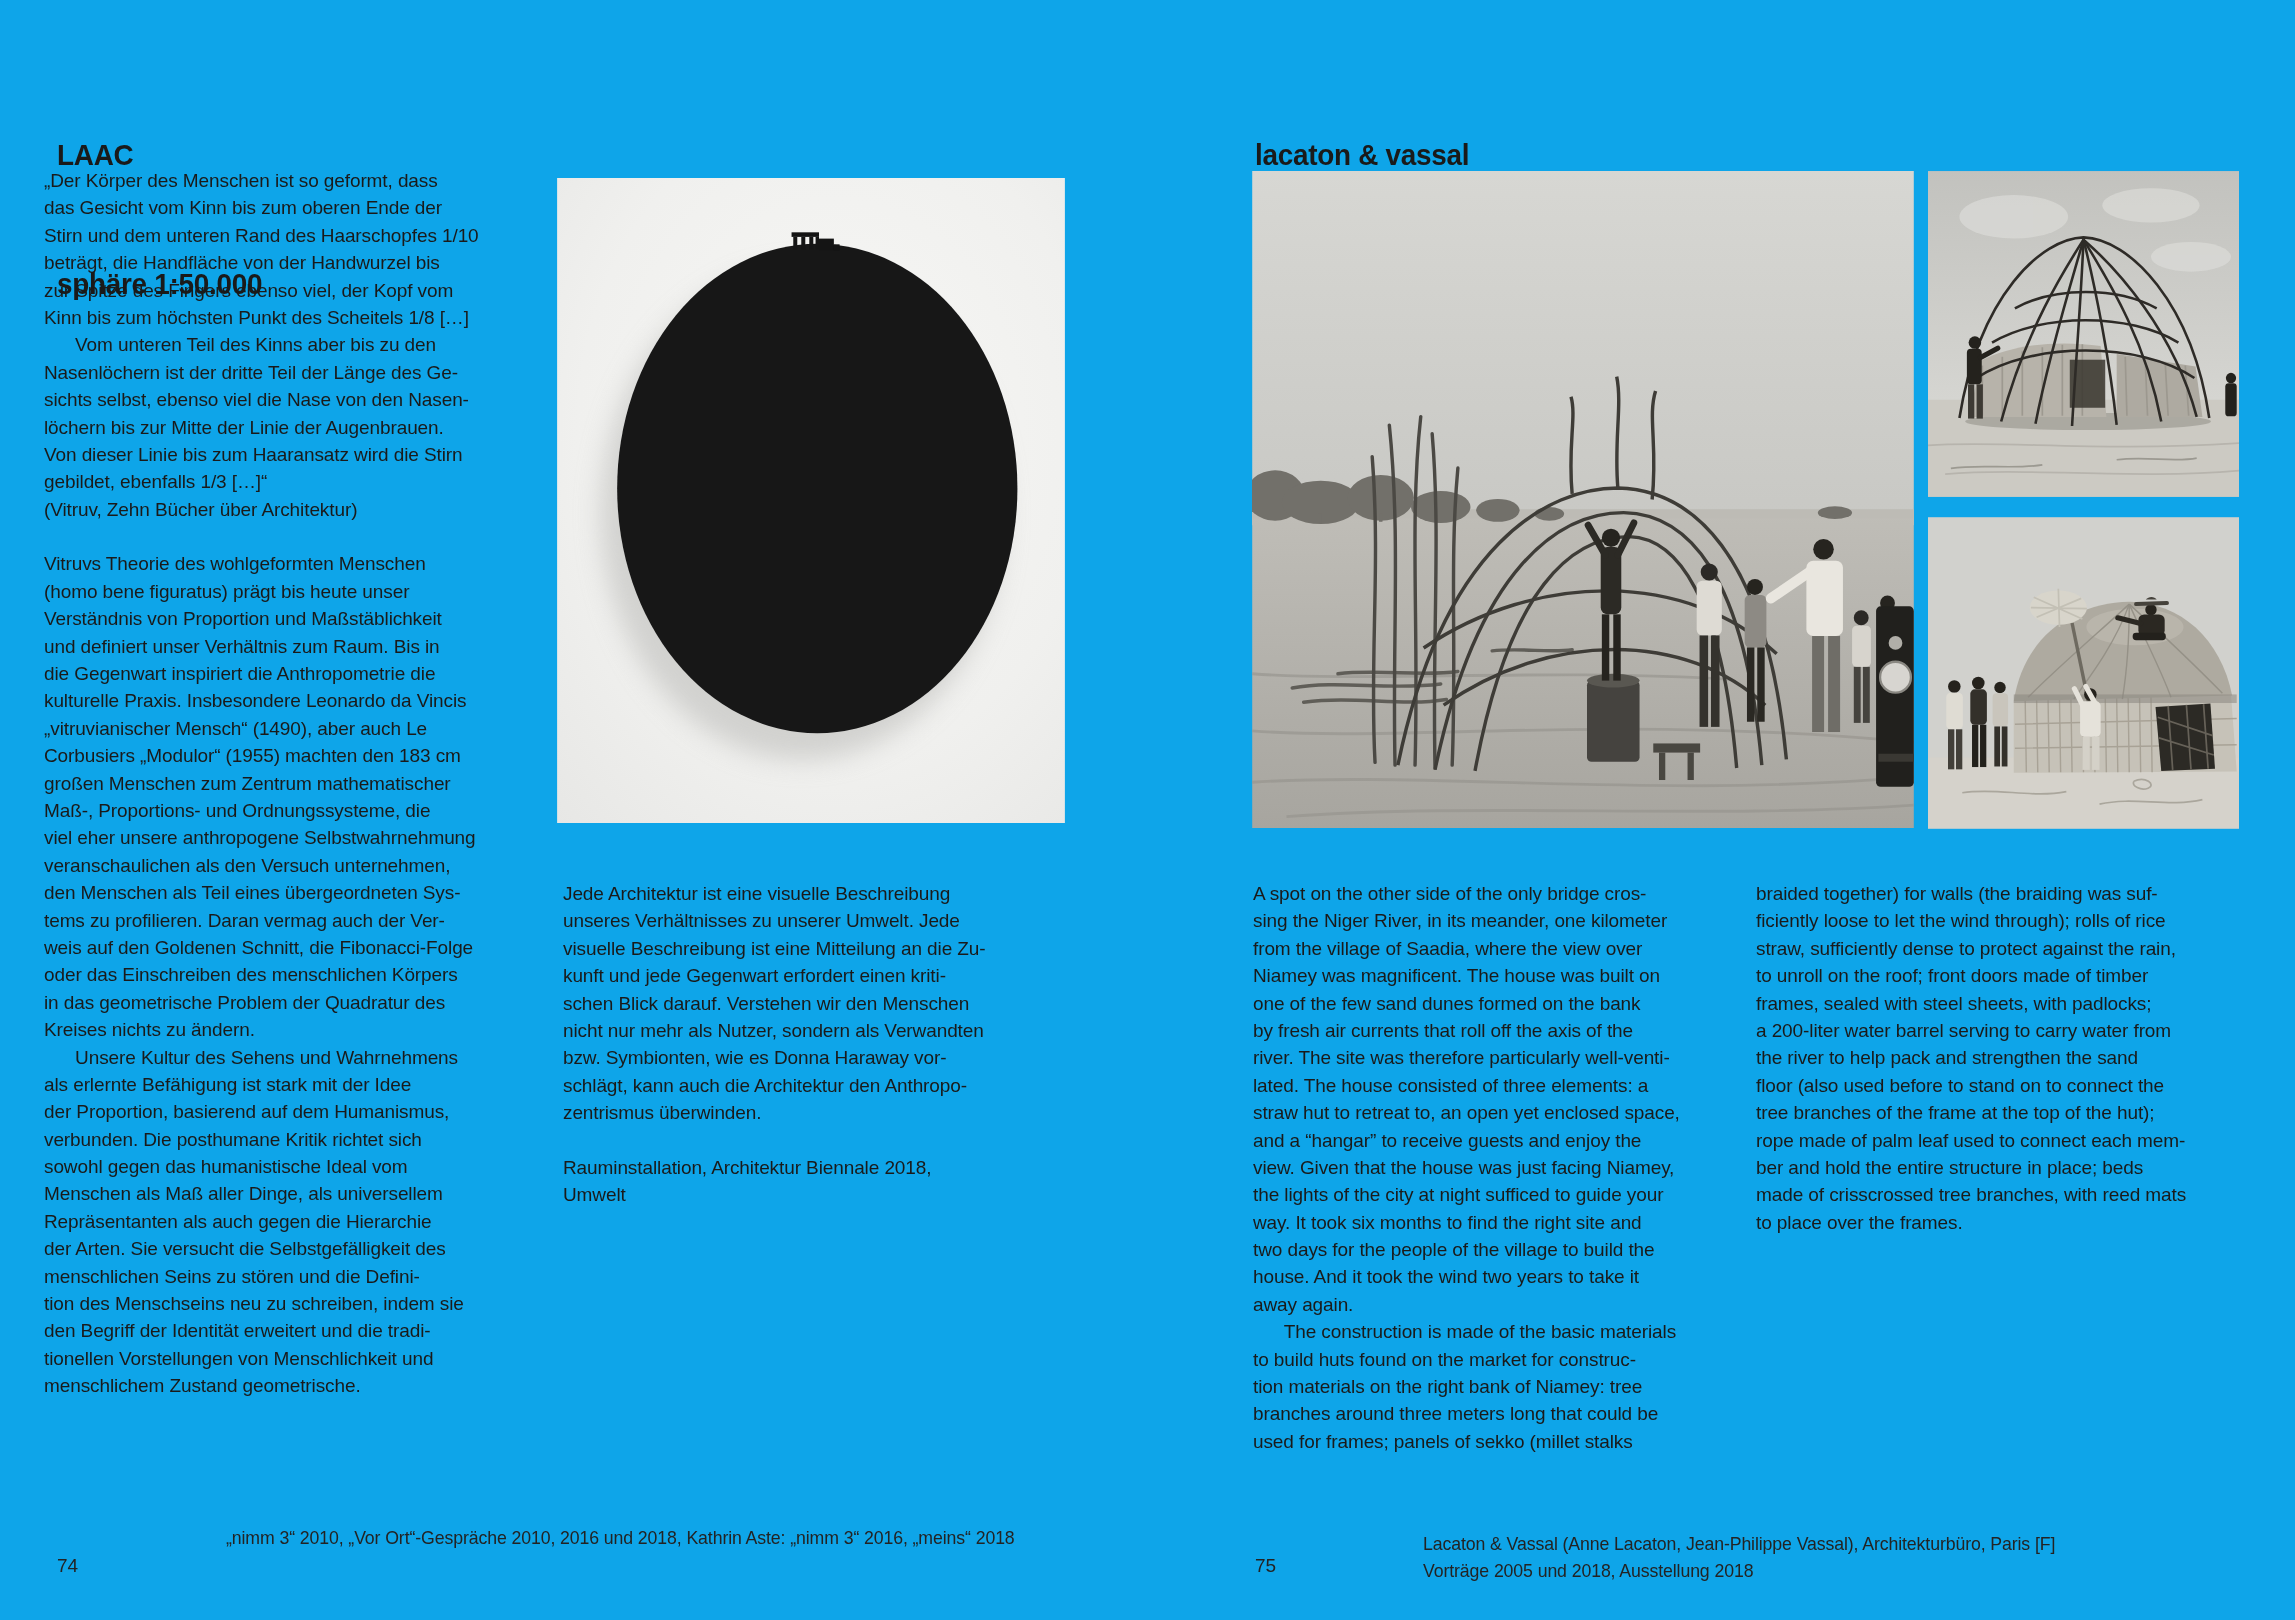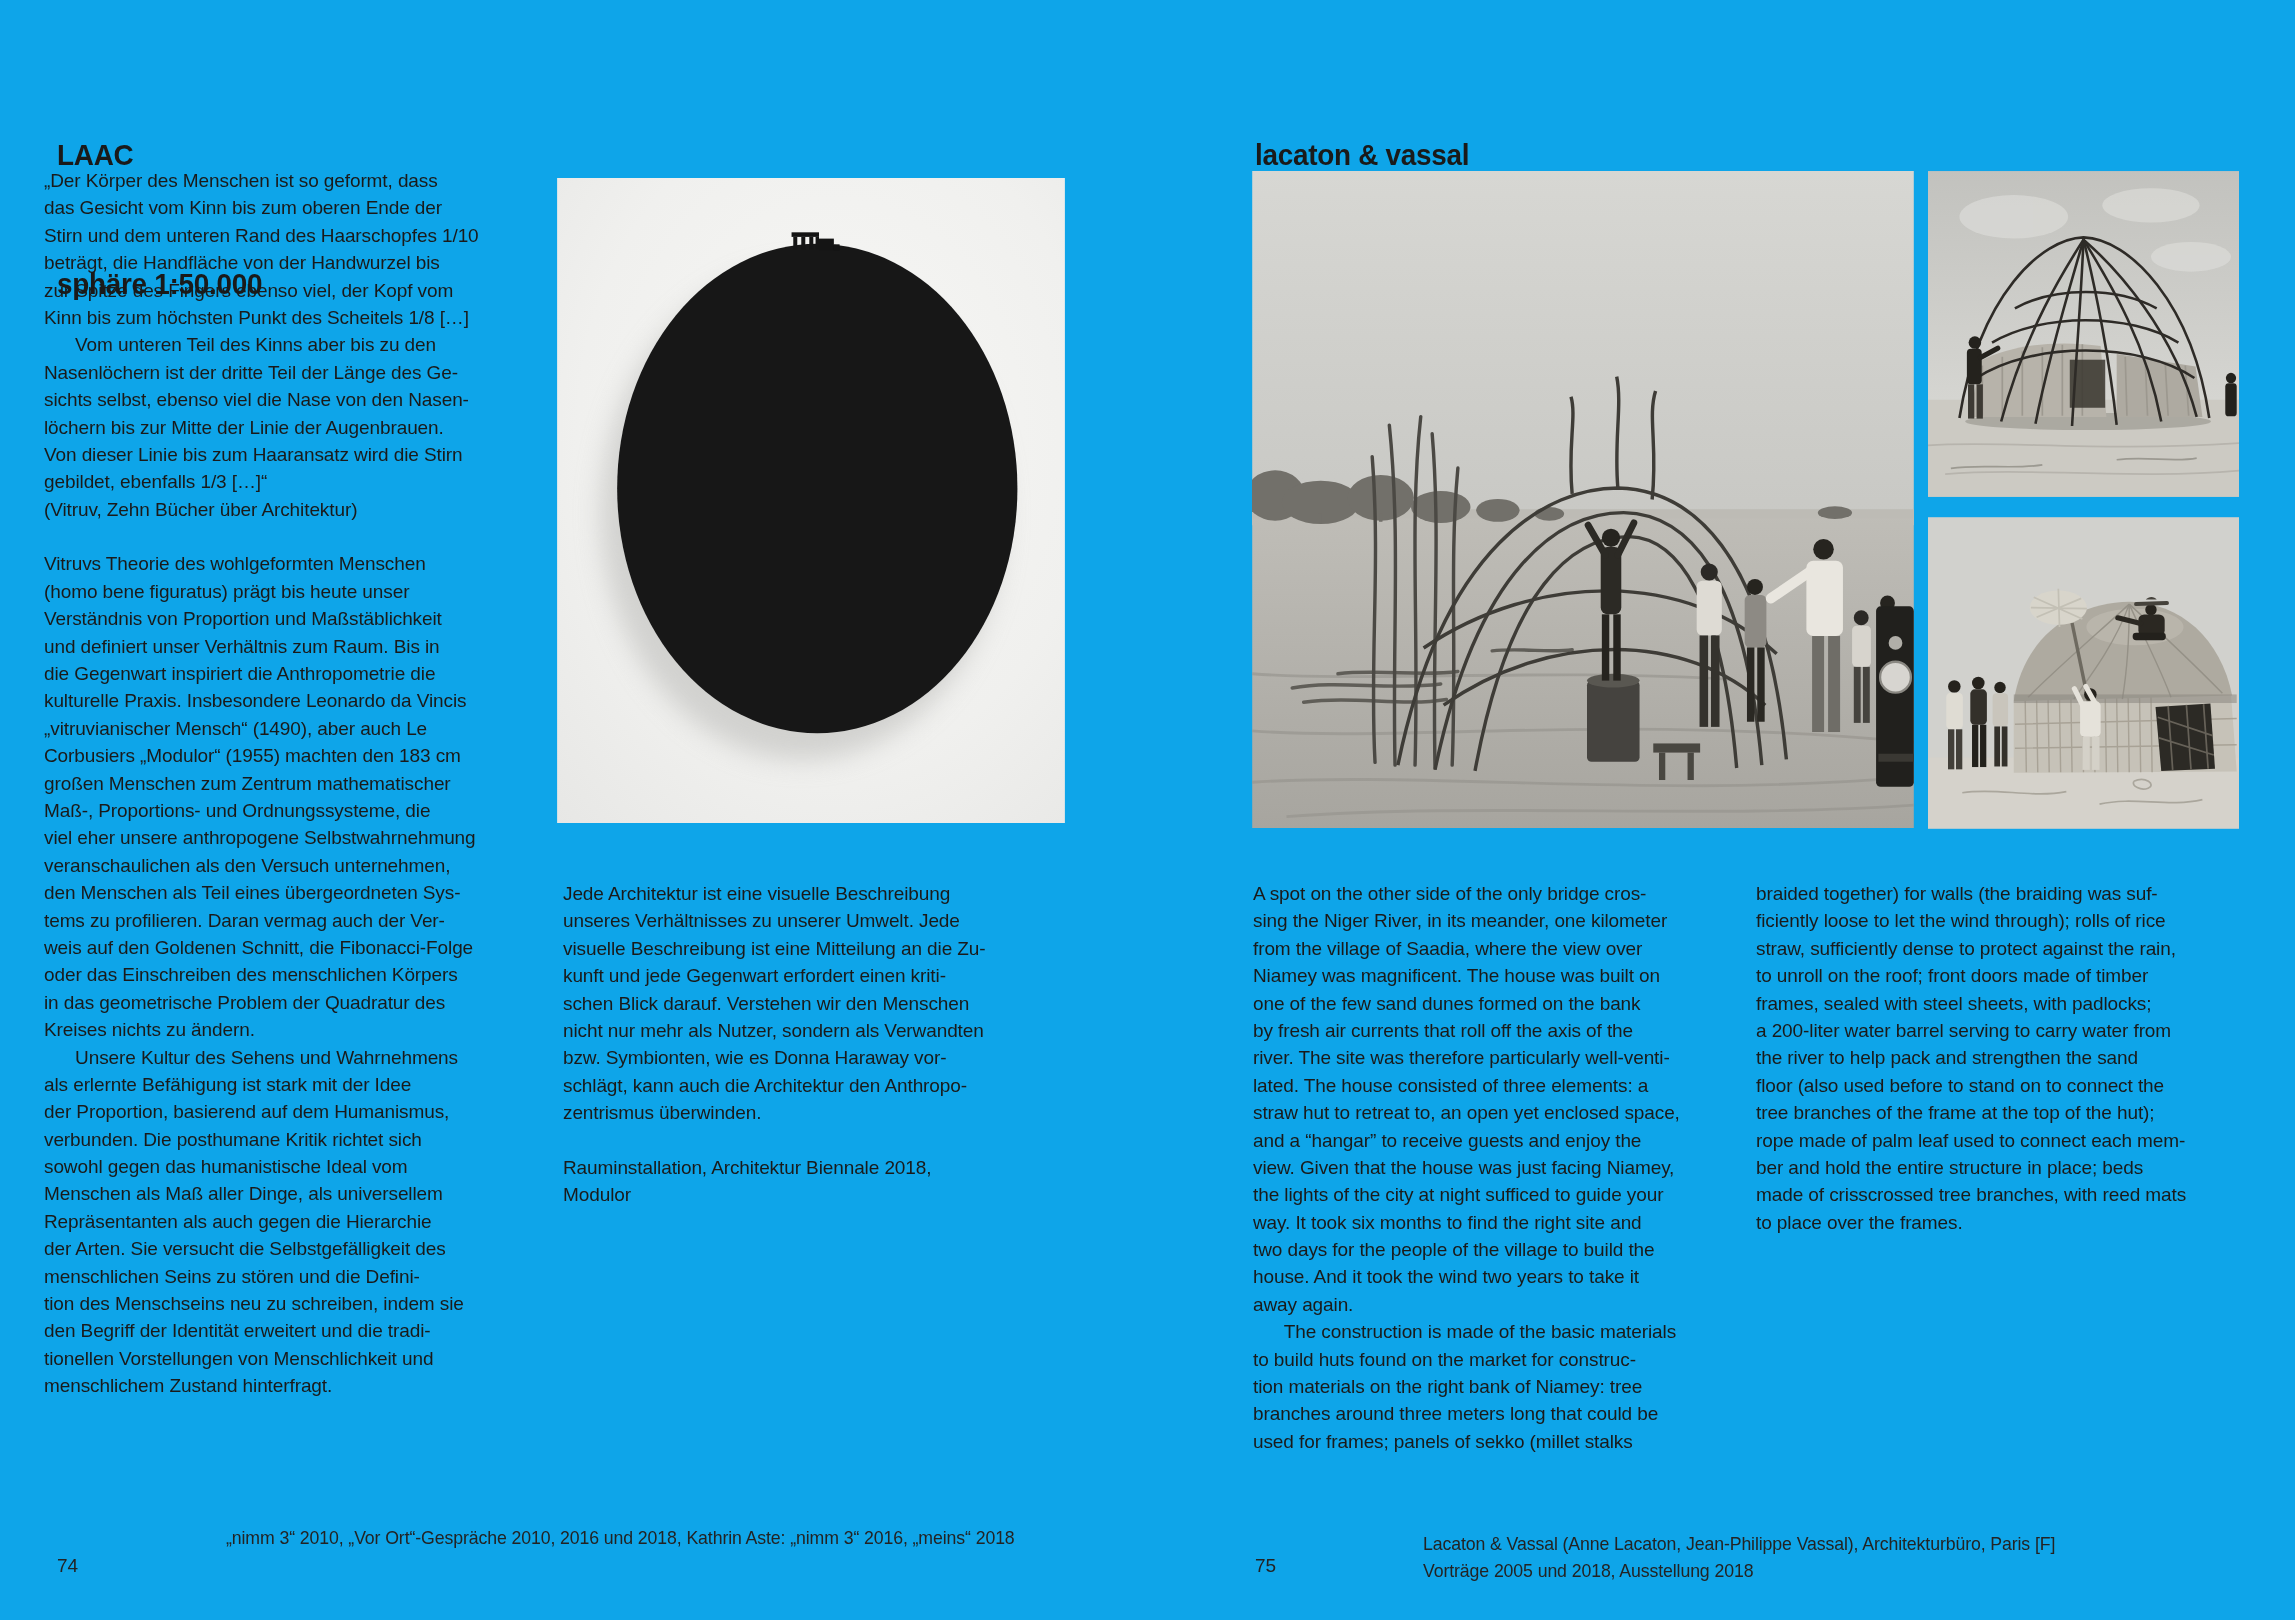--- a/index.html
+++ b/index.html
@@ -92,36 +92,36 @@
       <div class="tl">der Proportion, basierend auf dem Humanismus,</div>
       <div class="tl">verbunden. Die posthumane Kritik richtet sich</div>
       <div class="tl">sowohl gegen das humanistische Ideal vom</div>
       <div class="tl">Menschen als Maß aller Dinge, als universellem</div>
       <div class="tl">Repräsentanten als auch gegen die Hierarchie</div>
       <div class="tl">der Arten. Sie versucht die Selbstgefälligkeit des</div>
       <div class="tl">menschlichen Seins zu stören und die Defini-</div>
       <div class="tl">tion des Menschseins neu zu schreiben, indem sie</div>
       <div class="tl">den Begriff der Identität erweitert und die tradi-</div>
       <div class="tl">tionellen Vorstellungen von Menschlichkeit und</div>
-      <div class="tl">menschlichem Zustand hinterfragt.</div>
+      <div class="tl">menschlichem Zustand geometrische.</div>
     </div>
 
   <div class="col" style="left:563px;top:880px;width:509px;">
       <div class="tl">Jede Architektur ist eine visuelle Beschreibung</div>
       <div class="tl">unseres Verhältnisses zu unserer Umwelt. Jede</div>
       <div class="tl">visuelle Beschreibung ist eine Mitteilung an die Zu-</div>
       <div class="tl">kunft und jede Gegenwart erfordert einen kriti-</div>
       <div class="tl">schen Blick darauf. Verstehen wir den Menschen</div>
       <div class="tl">nicht nur mehr als Nutzer, sondern als Verwandten</div>
       <div class="tl">bzw. Symbionten, wie es Donna Haraway vor-</div>
       <div class="tl">schlägt, kann auch die Architektur den Anthropo-</div>
       <div class="tl">zentrismus überwinden.</div>
       <div class="tl"></div>
       <div class="tl">Rauminstallation, Architektur Biennale 2018,</div>
-      <div class="tl">Modulor</div>
+      <div class="tl">Umwelt</div>
     </div>
 
   <div class="pagenum" style="left:57px;top:1552px;">74</div>
 
   <div class="credits" style="left:226px;top:1525px;">
     <div class="tl">„nimm 3“ 2010, „Vor Ort“-Gespräche 2010, 2016 und 2018, Kathrin Aste: „nimm 3“ 2016, „meins“ 2018</div>
   </div>
 
   <div class="title" style="left:1255px;top:47px;">
     <div>lacaton &amp; vassal</div>

